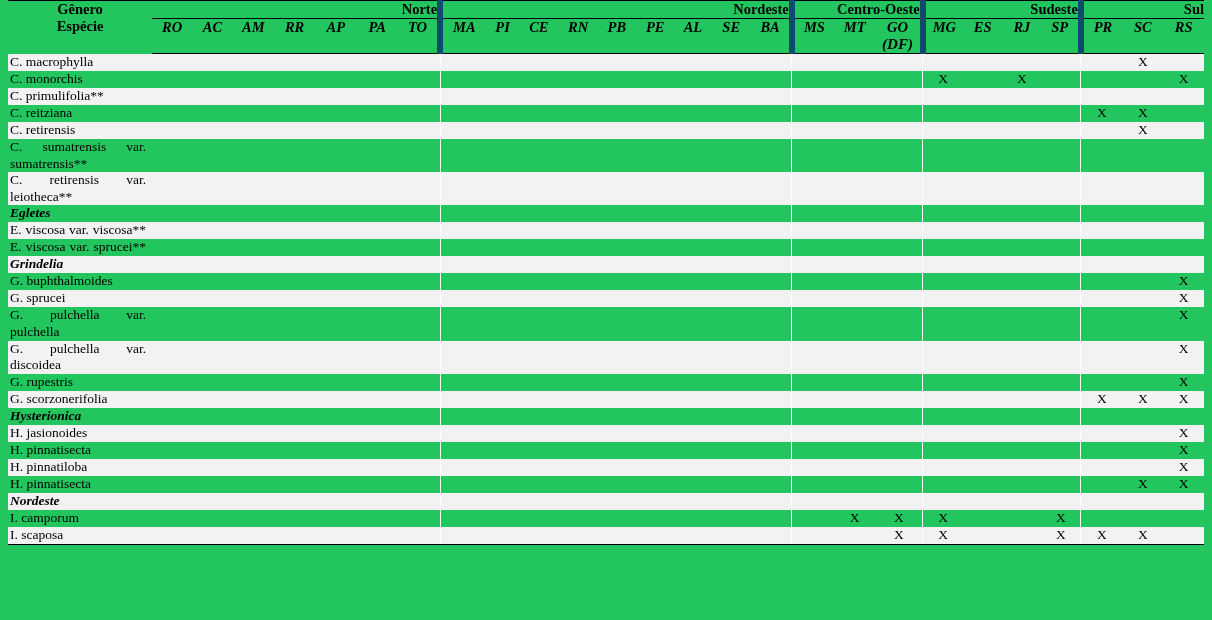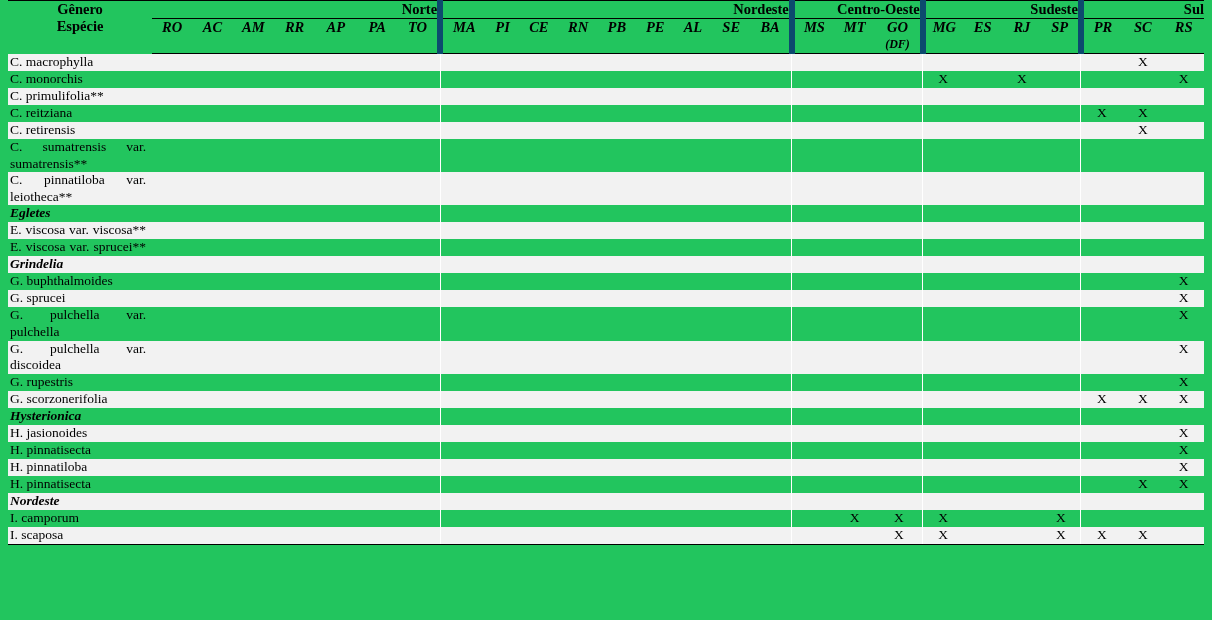--- a/index.html
+++ b/index.html
@@ -56,21 +56,21 @@
     font-weight: normal;
     font-size: 14.5px;
     text-align: center;
     vertical-align: top;
     padding: 2px 0 0 0;
     line-height: 16px;
     font-style: italic;
   }
   th.abbrcell .sub {
     display: block;
-    font-size: 12px;
+    font-size: 15px;
   }
   .vsep-l { border-left: 6px solid #0c4a6e; }
 
   thead tr.grp th.grp-label.norte,
   thead tr.grp th.grp-label.nordeste,
   thead tr.grp th.grp-label.co,
   thead tr.grp th.grp-label.sudeste,
   thead tr.grp th.grp-label.sul { border-bottom: 1px solid #000; }
 
   
@@ -355,21 +355,21 @@
           <td class="mark"></td>
           <td class="mark vsep"></td>
           <td class="mark"></td>
           <td class="mark"></td>
           <td class="mark"></td>
           <td class="mark vsep"></td>
           <td class="mark"></td>
           <td class="mark"></td>
         </tr>
         <tr class="shade">
-          <td class="sp">C. pinnatiloba var. leiotheca**</td>
+          <td class="sp">C. retirensis var. leiotheca**</td>
           <td class="mark"></td>
           <td class="mark"></td>
           <td class="mark"></td>
           <td class="mark"></td>
           <td class="mark"></td>
           <td class="mark"></td>
           <td class="mark"></td>
           <td class="mark vsep"></td>
           <td class="mark"></td>
           <td class="mark"></td>

